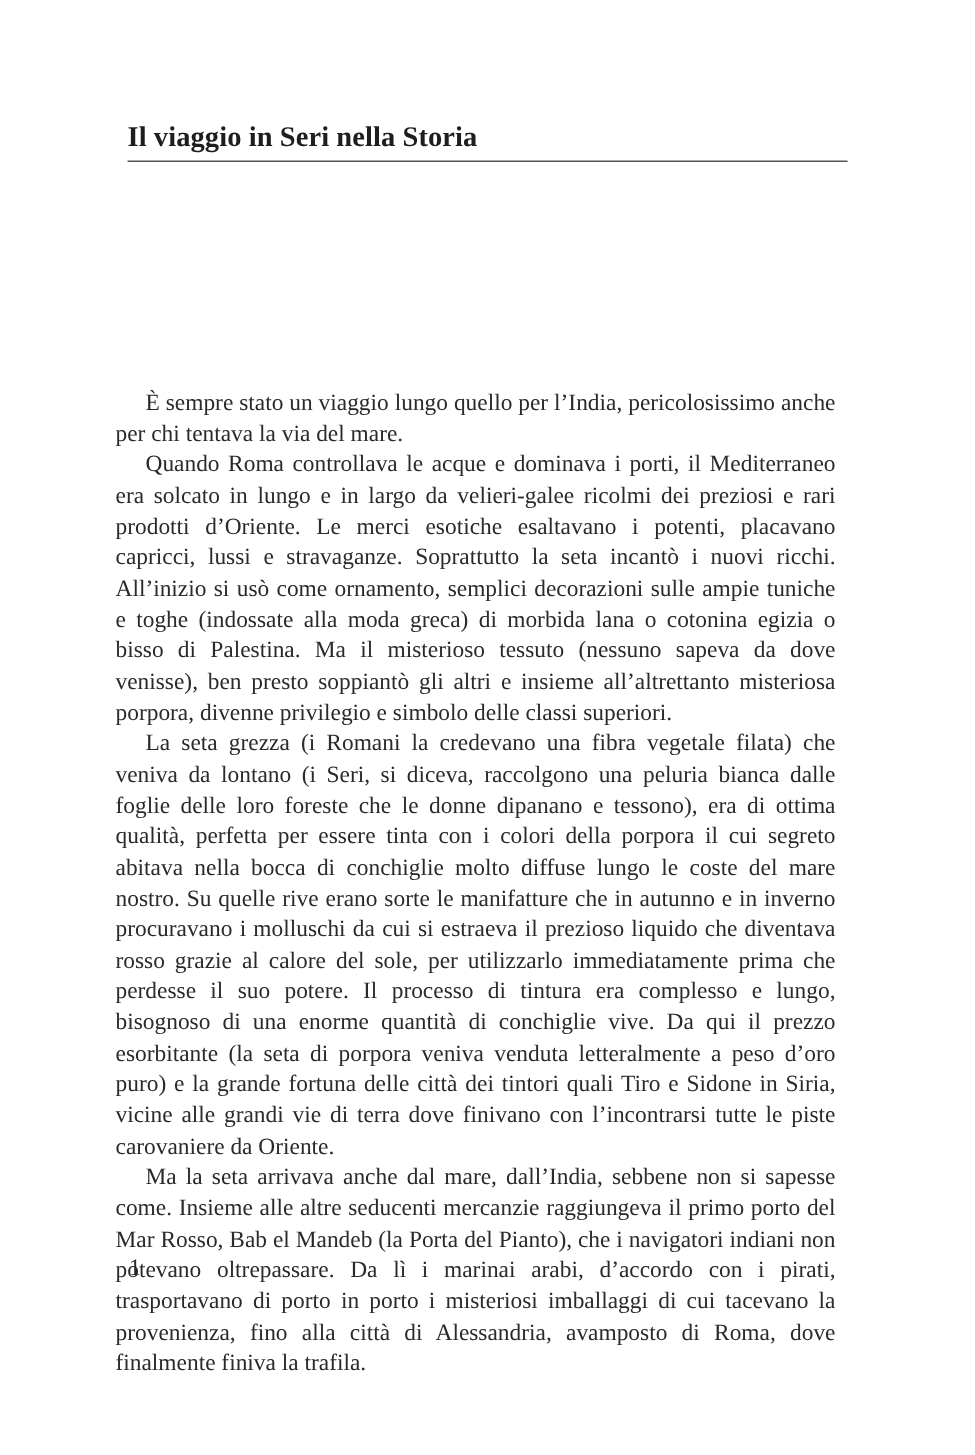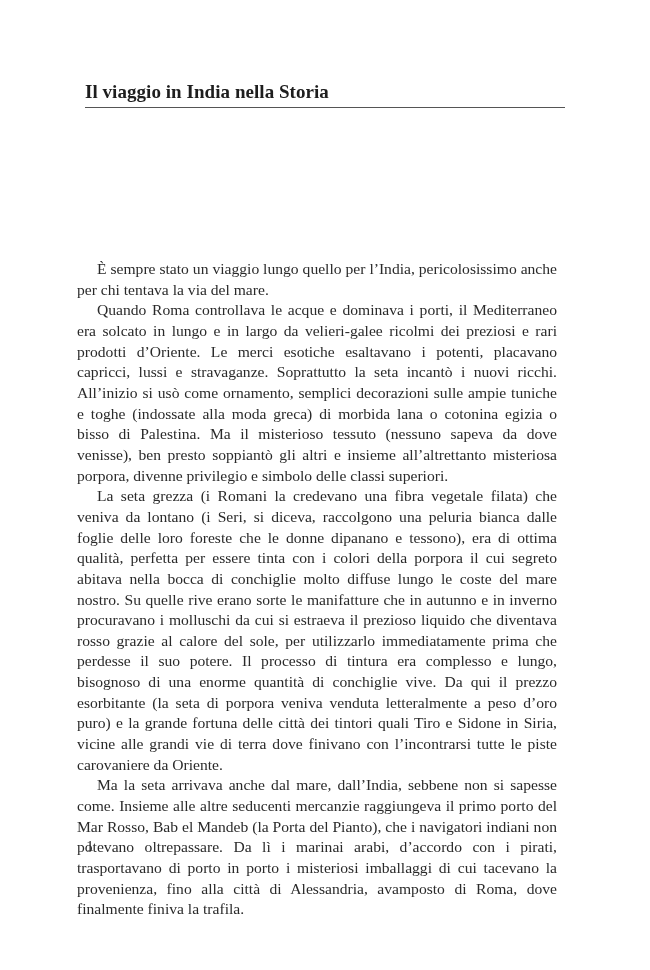--- a/index.html
+++ b/index.html
@@ -59,21 +59,21 @@
       font-size: 15.6px;
       line-height: 20px;
       color: #2a2a2a;
     }
   </style>
 </head>
 <body>
 
 <div class="page">
   <header class="running-head">
-    <h1>Il viaggio in India nella Storia</h1>
+    <h1>Il viaggio in Seri nella Storia</h1>
   </header>
 
   <div class="body-text">
     <p>È sempre stato un viaggio lungo quello per l’India, pericolosissimo anche per chi tentava la via del mare.</p>
     <p>Quando Roma controllava le acque e dominava i porti, il Mediterraneo era solcato in lungo e in largo da velieri-galee ricolmi dei preziosi e rari prodotti d’Oriente. Le merci esotiche esaltavano i potenti, placavano capricci, lussi e stravaganze. Soprattutto la seta incantò i nuovi ricchi. All’inizio si usò come ornamento, semplici decorazioni sulle ampie tuniche e toghe (indossate alla moda greca) di morbida lana o cotonina egizia o bisso di Palestina. Ma il misterioso tessuto (nessuno sapeva da dove venisse), ben presto soppiantò gli altri e insieme all’altrettanto misteriosa porpora, divenne privilegio e simbolo delle classi superiori.</p>
     <p>La seta grezza (i Romani la credevano una fibra vegetale filata) che veniva da lontano (i Seri, si diceva, raccolgono una peluria bianca dalle foglie delle loro foreste che le donne dipanano e tessono), era di ottima qualità, perfetta per essere tinta con i colori della porpora il cui segreto abitava nella bocca di conchiglie molto diffuse lungo le coste del mare nostro. Su quelle rive erano sorte le manifatture che in autunno e in inverno procuravano i molluschi da cui si estraeva il prezioso liquido che diventava rosso grazie al calore del sole, per utilizzarlo immediatamente prima che perdesse il suo potere. Il processo di tintura era complesso e lungo, bisognoso di una enorme quantità di conchiglie vive. Da qui il prezzo esorbitante (la seta di porpora veniva venduta letteralmente a peso d’oro puro) e la grande fortuna delle città dei tintori quali Tiro e Sidone in Siria, vicine alle grandi vie di terra dove finivano con l’incontrarsi tutte le piste carovaniere da Oriente.</p>
     <p>Ma la seta arrivava anche dal mare, dall’India, sebbene non si sapesse come. Insieme alle altre seducenti mercanzie raggiungeva il primo porto del Mar Rosso, Bab el Mandeb (la Porta del Pianto), che i navigatori indiani non potevano oltrepassare. Da lì i marinai arabi, d’accordo con i pirati, trasportavano di porto in porto i misteriosi imballaggi di cui tacevano la provenienza, fino alla città di Alessandria, avamposto di Roma, dove finalmente finiva la trafila.</p>
   </div>
 
   <div class="folio">1</div>

